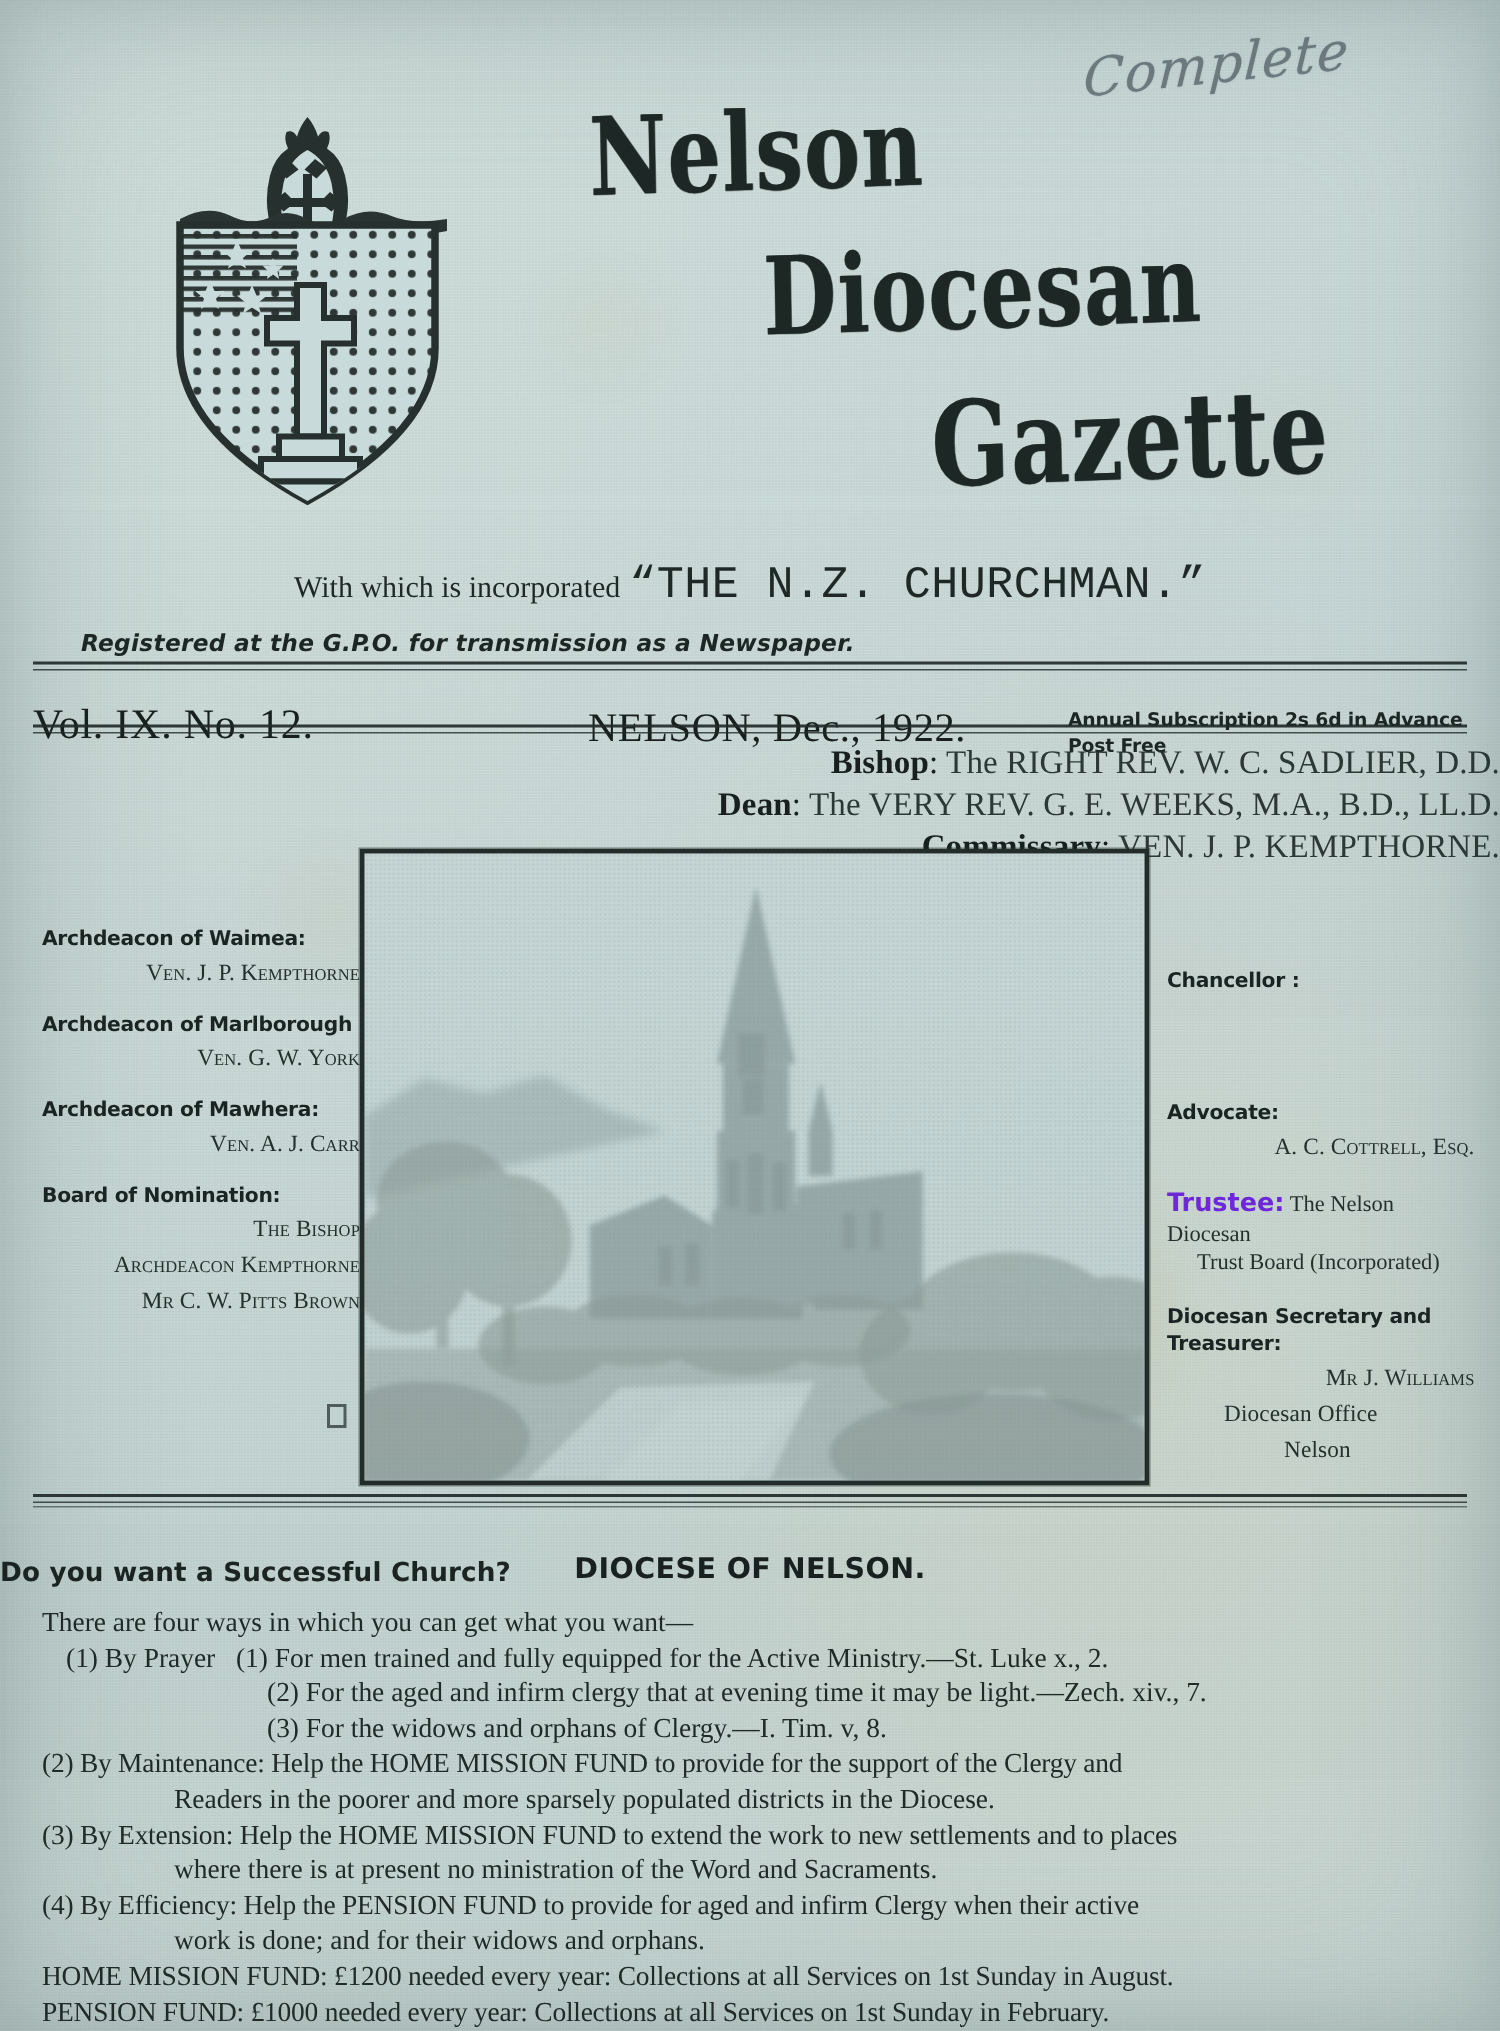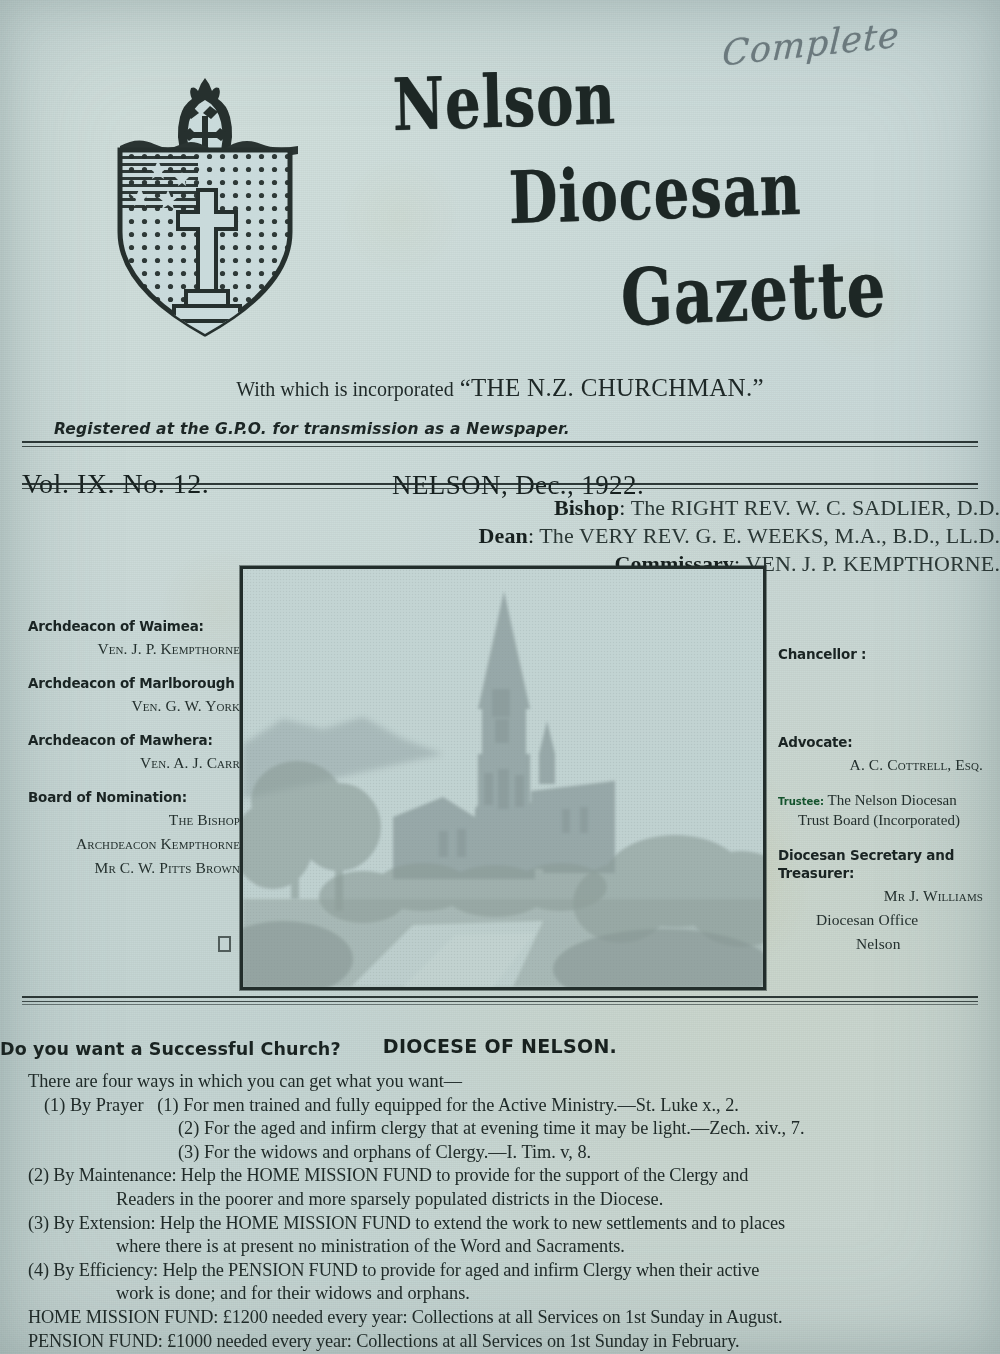--- a/index.html
+++ b/index.html
@@ -77,21 +77,21 @@
   #mast1{left:392px;top:62px;font-size:72px;transform:scaleX(.78) rotate(-1.4deg);transform-origin:left top;letter-spacing:1px;}
   #mast2{left:508px;top:155px;font-size:72px;transform:scaleX(.78) rotate(-1.4deg);transform-origin:left top;letter-spacing:1px;}
   #mast3{left:620px;top:252px;font-size:78px;transform:scaleX(.78) rotate(-1.6deg);transform-origin:left top;letter-spacing:1px;}
 
   #incorp{
     position:absolute;left:0;right:0;top:374px;text-align:center;
     font-size:24px;color:#1e2827;
     font-family:"Liberation Serif", serif;
   }
   #incorp .small{font-size:20px;}
-  #incorp .big{font-size:25px;letter-spacing:.3px;}
+  #incorp .big{font-size:30px;letter-spacing:.3px;font-family:Liberation Mono, monospace;}
 
   #registered{
     position:absolute;left:54px;top:420px;
     font-family:"DejaVu Sans", sans-serif;
     font-style:italic;font-weight:700;font-size:15.5px;
     color:#1c2625;letter-spacing:.2px;
   }
 
   
   .rule-pair{position:absolute;left:22px;width:956px;}
@@ -151,21 +151,21 @@
     margin-top:17px;
   }
   .hd:first-child{margin-top:0;}
   .nm{
     font-size:15.5px;margin-top:6px;
     color:#24302e;letter-spacing:.1px;
   }
   .sc{font-variant:small-caps;text-align:right;}
   .hdinline{
     font-family:"DejaVu Sans", sans-serif;
-    font-weight:700;font-size:10px;color:#14532d;
+    font-weight:700;font-size:17px;color:#6d28d9;
   }
   .mix{font-size:15px;margin-top:17px;line-height:1.3;color:#24302e;}
   .mix .cont{display:block;margin-left:20px;}
   .ind1{margin-left:38px;}
   .ind2{margin-left:78px;}
 
   
   #diocese{
     position:absolute;left:0;right:0;top:1011px;text-align:center;
     font-family:"DejaVu Sans", sans-serif;
@@ -265,20 +265,24 @@
   <div id="registered">Registered at the G.P.O. for transmission as a Newspaper.</div>
 
   <div class="rule-pair" id="rule-a">
     <div class="r1"></div>
       <div class="r2"></div>
   </div>
 
   <div id="volbar">
     <div id="vol">Vol. IX.  No. 12.</div>
     <div id="place">NELSON, Dec., 1922.</div>
+    <div id="subs">
+      <div>Annual Subscription 2s 6d in Advance</div>
+      <div>Post Free</div>
+    </div>
   </div>
 
   <div class="rule-pair" id="rule-b">
     <div class="r1"></div>
       <div class="r2"></div>
   </div>
 
   <div id="clergy">
     <div>
       <b>Bishop</b><span>: </span><span class="lt">The RIGHT REV. W. C. SADLIER, D.D.</span>

